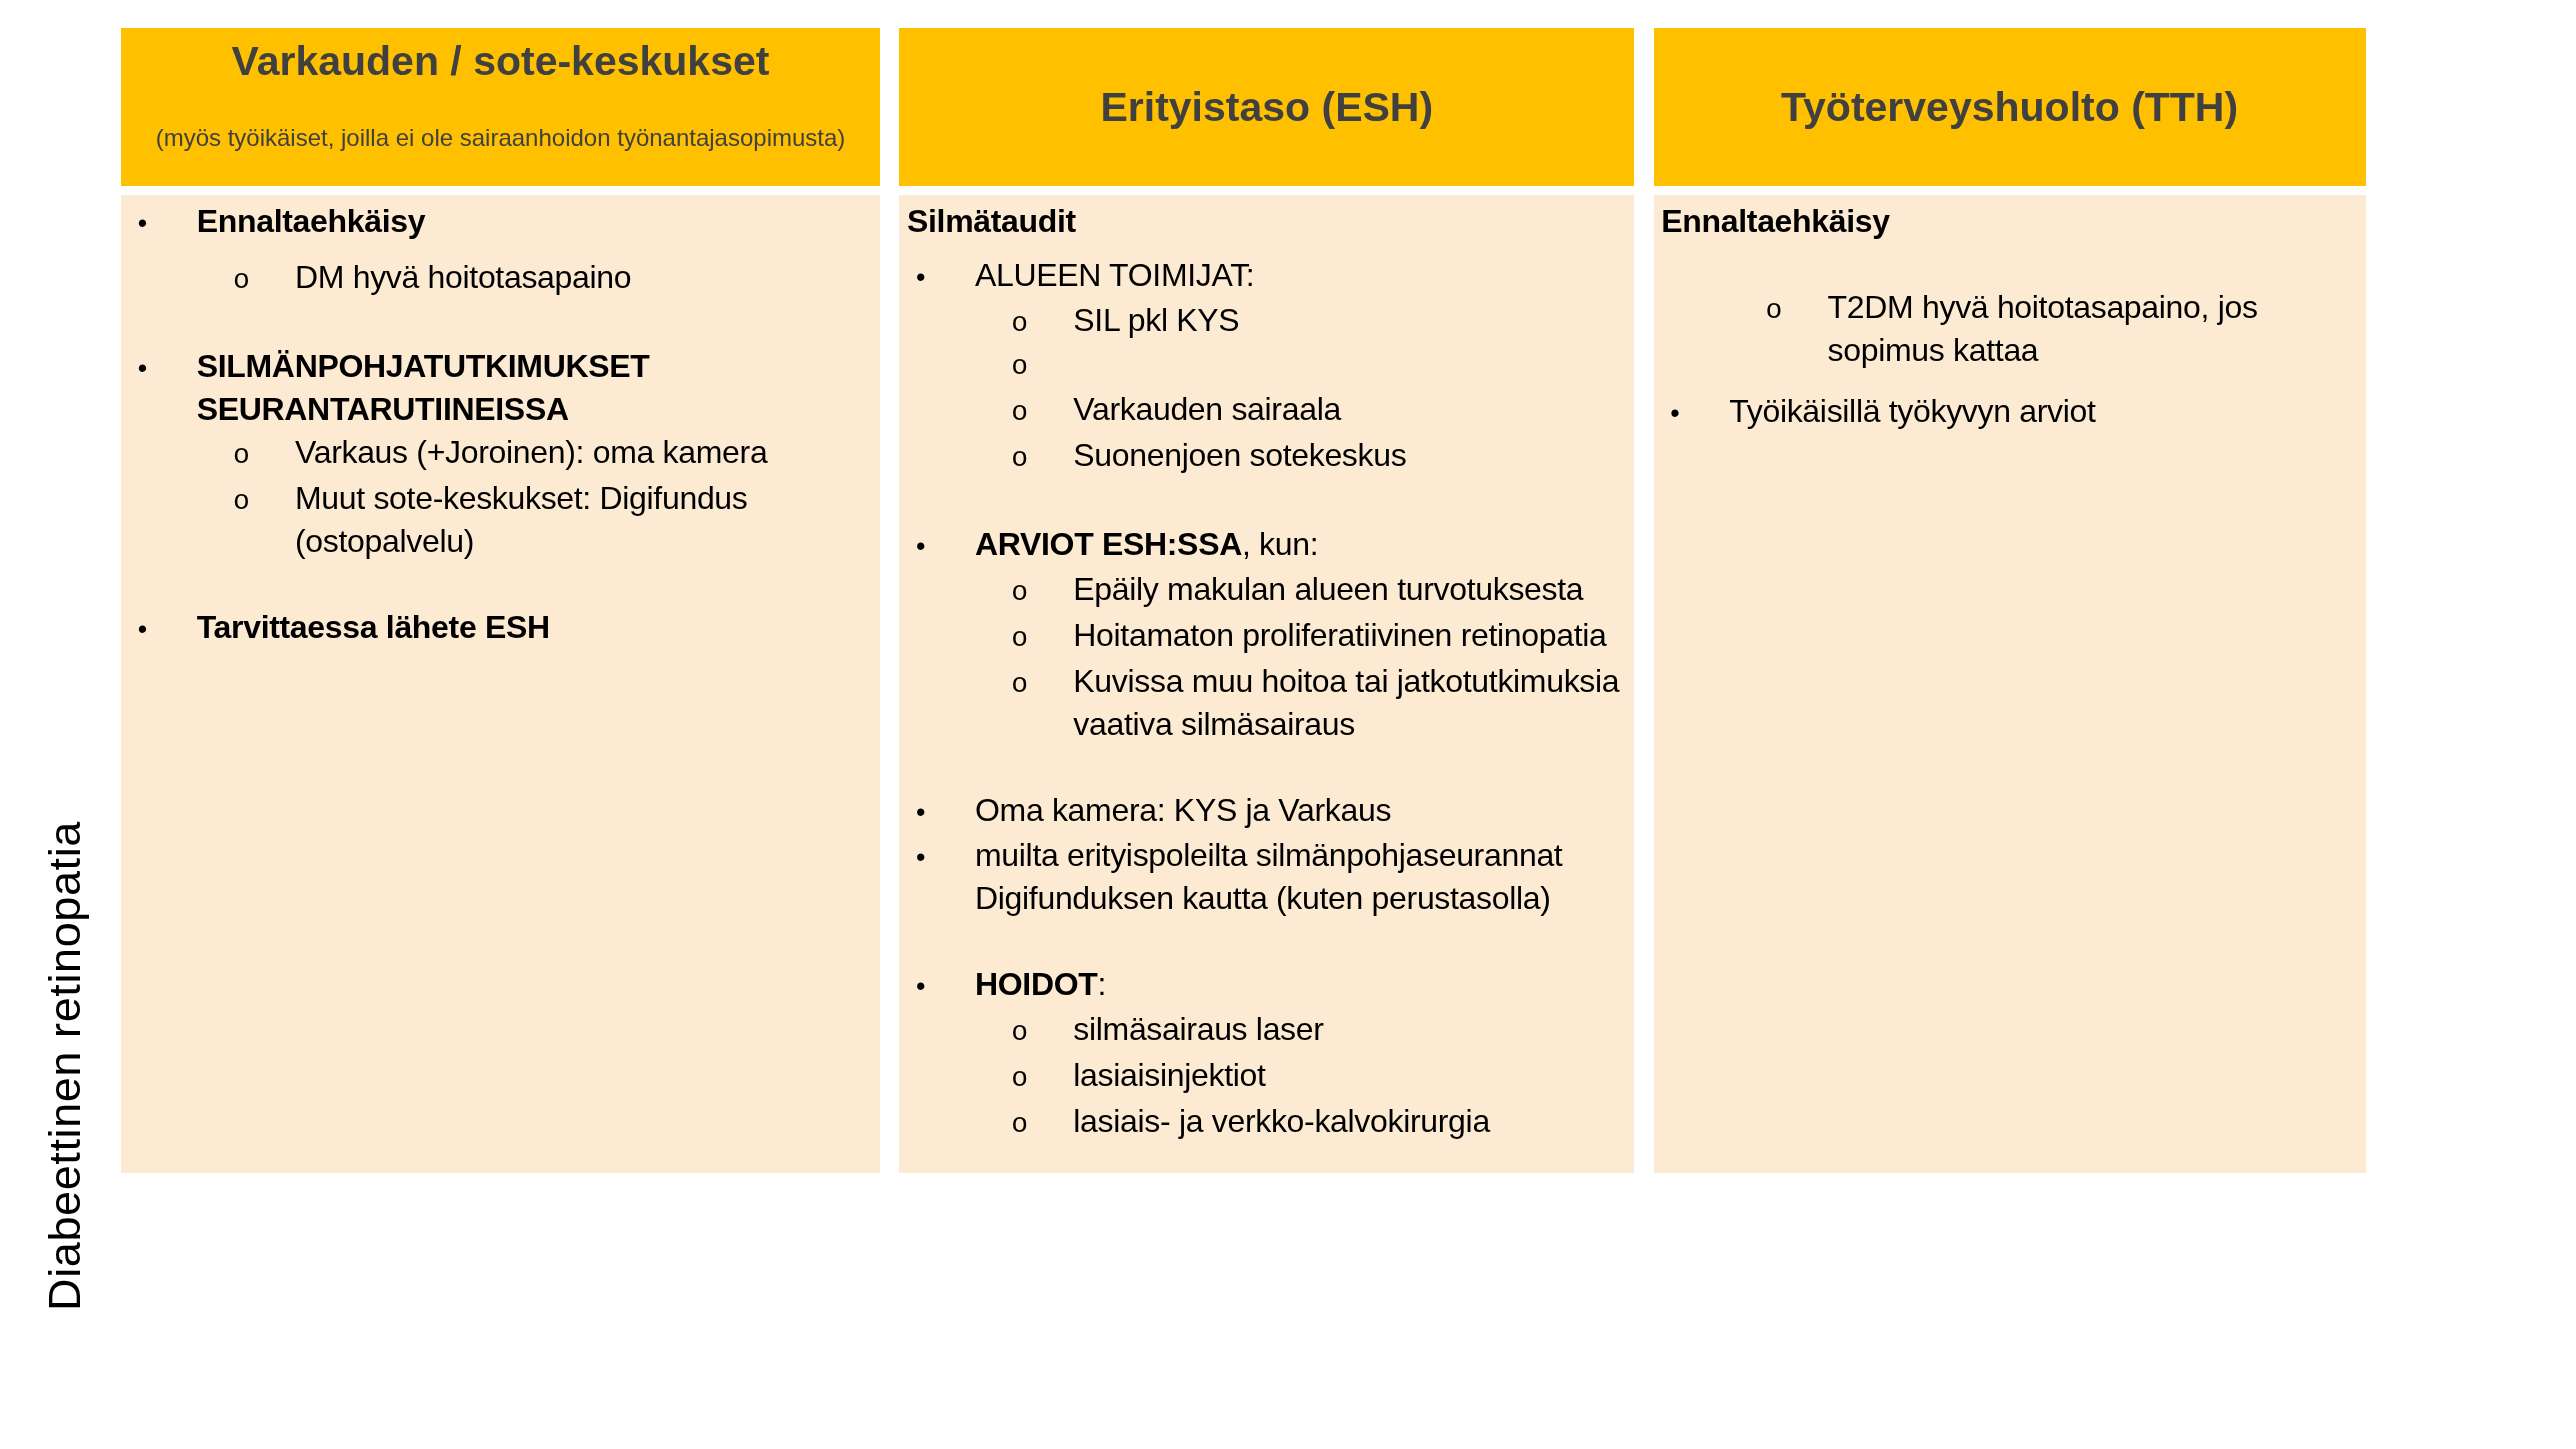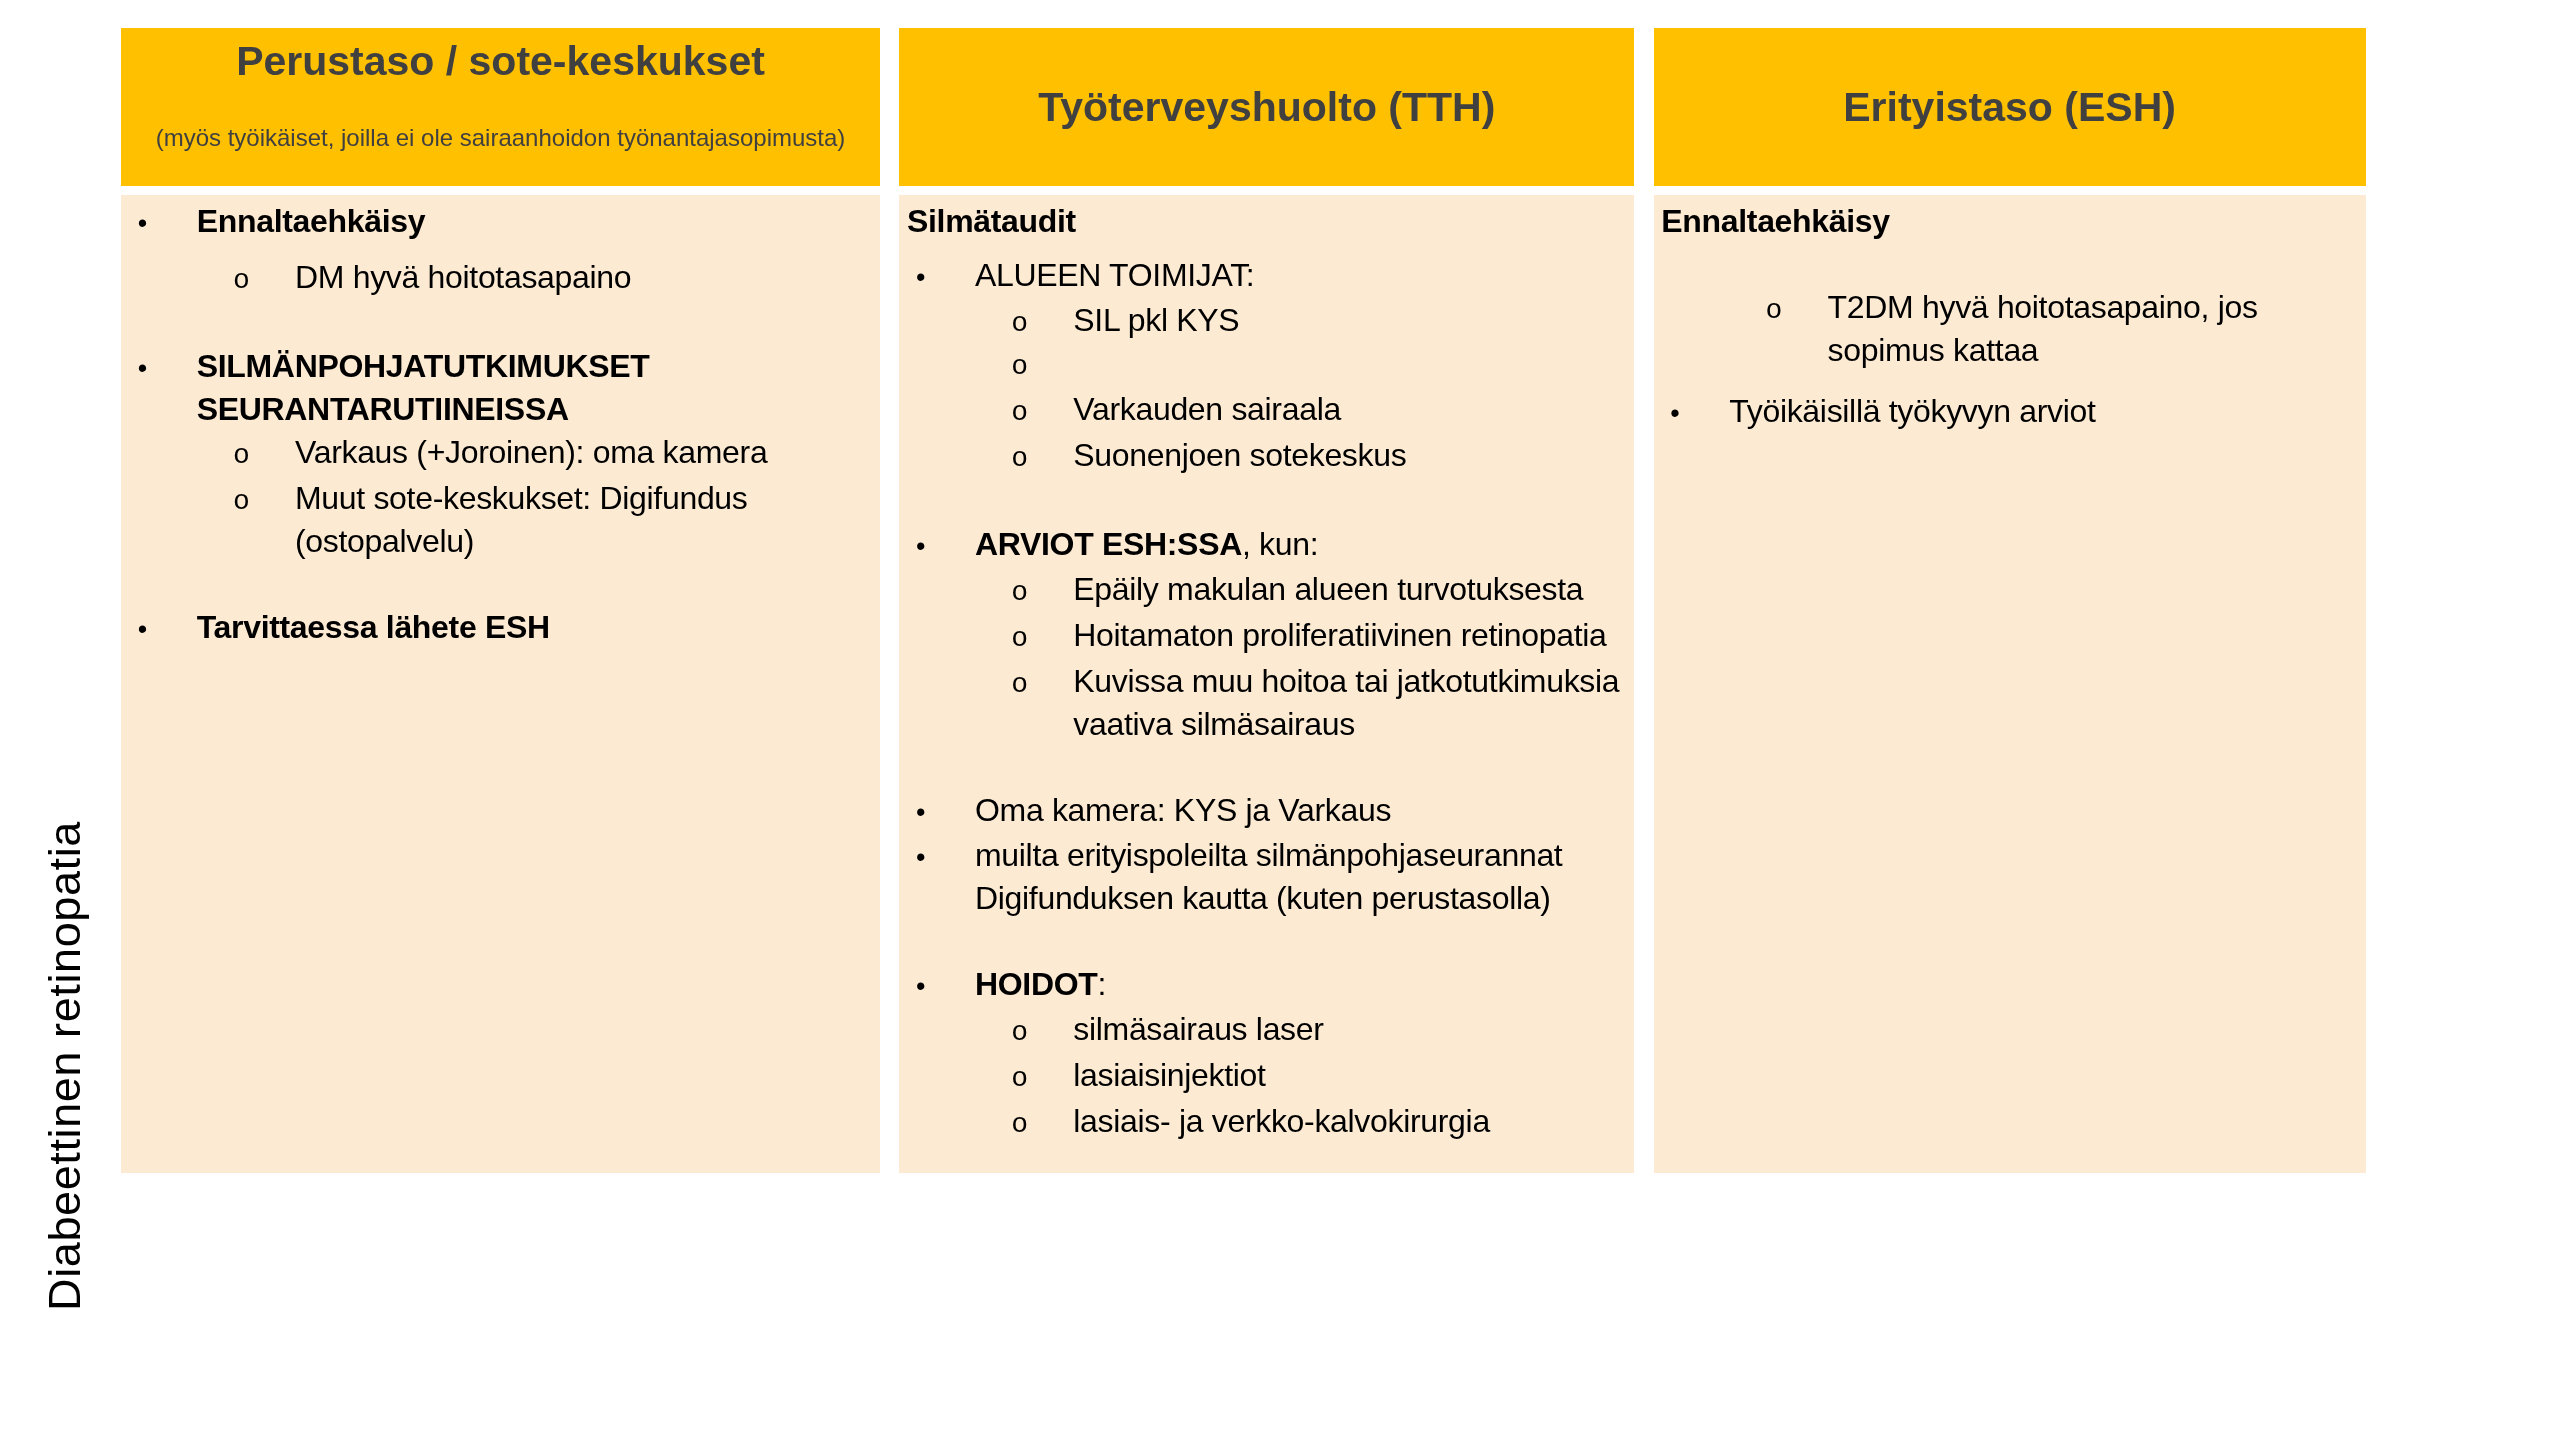--- a/index.html
+++ b/index.html
@@ -41,28 +41,28 @@
 </head>
 <body>
 
 <div class="canvas">
 
   <div class="vlabel">Diabeettinen retinopatia</div>
 
   <div class="table">
 
     <div class="hcell top">
-      <div class="htitle">Perustaso / sote-keskukset</div>
+      <div class="htitle">Varkauden / sote-keskukset</div>
       <div class="hsub">(myös työikäiset, joilla ei ole sairaanhoidon työnantajasopimusta)</div>
     </div>
     <div class="hcell centered">
-      <div class="htitle">Työterveyshuolto (TTH)</div>
+      <div class="htitle">Erityistaso (ESH)</div>
     </div>
     <div class="hcell centered">
-      <div class="htitle">Erityistaso (ESH)</div>
+      <div class="htitle">Työterveyshuolto (TTH)</div>
     </div>
 
     <div class="bcell">
       <div class="item l1">
         <span class="m dot">•</span>
         <span class="t b">Ennaltaehkäisy</span>
       </div>
       <div class="item l2 mt">
         <span class="m circ">o</span>
         <span class="t">DM hyvä hoitotasapaino</span>

